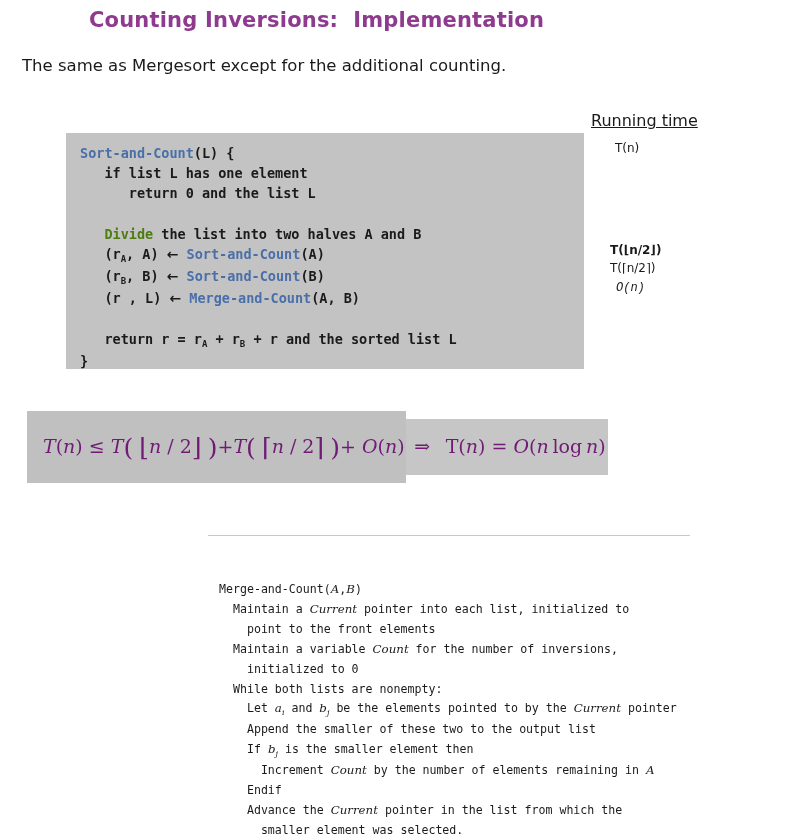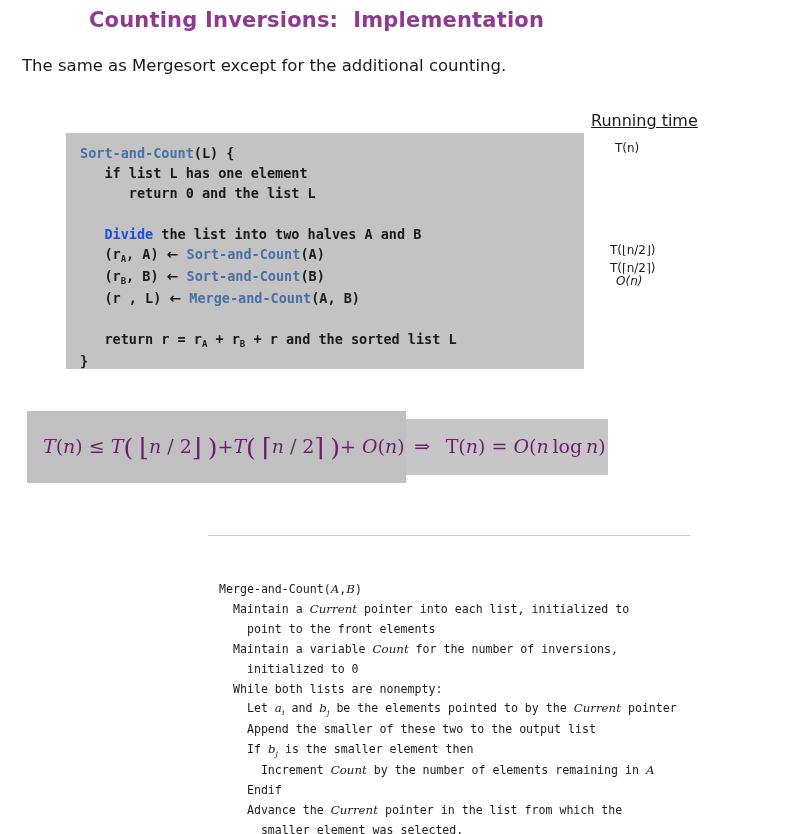--- a/index.html
+++ b/index.html
@@ -55,23 +55,23 @@
     white-space: pre;
   }
   .rt-item {
     position: absolute;
     font-family: "DejaVu Sans", sans-serif;
     font-size: 12px;
     color: #1a1a1a;
     white-space: pre;
   }
   .rt-tn      { left: 615px; top: 141px; }
-  .rt-floor   { left: 610px; top: 243px; }
+  .rt-floor   { left: 610px; top: 243px; font-weight: bold; }
   .rt-ceil    { left: 610px; top: 261px; }
-  .rt-on      { left: 616px; top: 274px; font-style: italic; }
+  .rt-on      { left: 616px; top: 281px; font-style: italic; font-family: Liberation Mono, monospace; }
 
   
   .code-box {
     position: absolute;
     left: 66px;
     top: 133px;
     width: 518px;
     height: 236px;
     background: #c3c3c3;
   }
@@ -80,21 +80,21 @@
     left: 80px;
     top: 143px;
     font-family: "DejaVu Sans Mono", monospace;
     font-size: 13.5px;
     font-weight: bold;
     line-height: 20.2px;
     color: #1a1a1a;
     white-space: pre;
   }
   .code-text .kw-blue  { color: #4a6fa8; margin-top: 47px; }
-  .code-text .kw-green { color: #1d4ed8; }
+  .code-text .kw-green { color: #4d7c0f; }
   .code-text sub {
     font-size: 9px;
     vertical-align: baseline;
     position: relative;
     top: 3px;
   }
   .code-text .arrow { font-family: "DejaVu Sans", sans-serif; font-size: 14px; }
 
   
   .eq-box-left {

